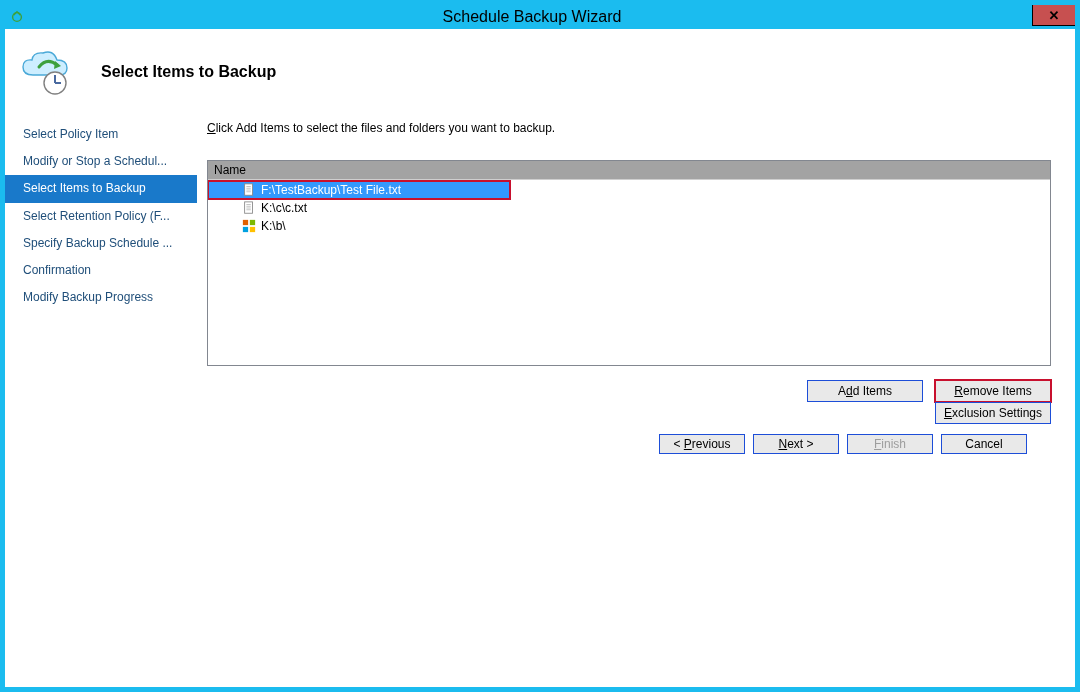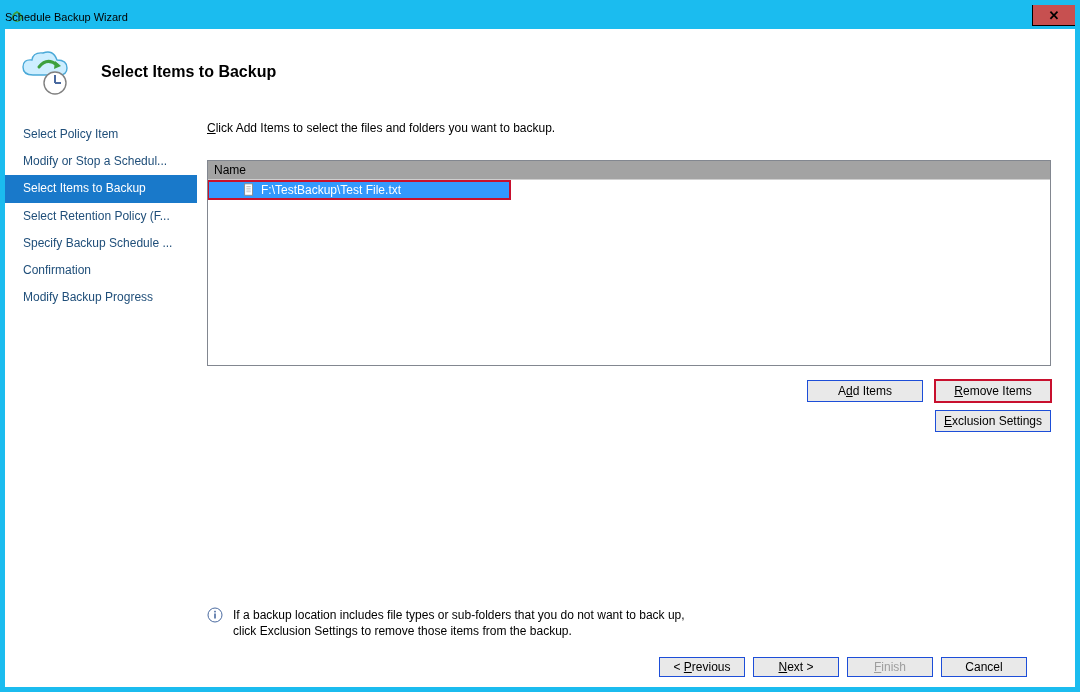--- a/index.html
+++ b/index.html
@@ -1,19 +1,19 @@
 <!DOCTYPE html>
 <html><head>
 <meta charset="utf-8">
 <style>
   html,body{margin:0;padding:0;height:100%;font-family:"Segoe UI",Tahoma,Arial,sans-serif;font-size:12px;color:#000;background:#fff}
   .window{width:1080px;height:692px;border:5px solid #1bbcef;box-sizing:border-box;display:flex;flex-direction:column;background:#fff;position:relative}
   .titlebar{height:24px;background:#1bbcef;display:flex;align-items:center;position:relative}
   .titlebar .sys-icon{width:16px;height:16px;margin-left:4px;display:flex;align-items:center;justify-content:center}
-  .titlebar .title-text{position:absolute;left:0;right:16px;font-size:11px;color:#000}
+  .titlebar .title-text{position:absolute;left:0;right:16px;text-align:center;font-size:16px;color:#000}
   .titlebar .close-btn{position:absolute;right:0;top:0;width:42px;height:20px;background:#c75050;color:#000;display:flex;align-items:center;justify-content:center;border:1px solid #000;border-top:none;border-right:none;font-weight:bold;font-size:13px;cursor:pointer;font-family:Arial,sans-serif}
 
   .content{flex:1;display:flex;flex-direction:column;background:#fff}
   .header-zone{display:flex;align-items:center;padding:18px 16px 18px 10px}
   .header-icon{width:60px;height:50px;display:flex;align-items:center;justify-content:center}
   .header-title{font-size:16px;font-weight:600;margin-left:26px}
 
   .body-zone{flex:1;display:flex}
 
   .sidebar{width:192px;padding-top:6px}
@@ -25,21 +25,21 @@
   .instruction .u{text-decoration:underline}
   .listbox{border:1px solid #828790;height:204px;background:#fff;overflow:hidden}
   .listbox-header{background:#a3a3a3;border-bottom:1px solid #cfcfcf;padding:2px 6px;font-size:12px}
   .listbox-body{padding-top:1px}
   .list-row{display:flex;align-items:center;height:18px;padding-left:33px;font-size:12px;cursor:pointer}
   .list-row .row-icon{width:16px;height:16px;margin-right:4px;display:flex;align-items:center;justify-content:center;flex-shrink:0}
   .list-row.selected{background:#3399ff;color:#fff;outline:2px solid #c8102e;outline-offset:-1px;width:302px;box-sizing:border-box}
   .list-row.selected .row-icon svg *{}
 
   .btn-row{display:flex;justify-content:flex-end;gap:12px;margin-top:14px}
-  .btn-row .right-col{display:flex;flex-direction:column;gap:8px;align-items:flex-end}
+  .btn-row .right-col{display:flex;flex-direction:column;gap:0;align-items:flex-end}
   .btn{width:116px;height:22px;background:#e9e9e9;border:1px solid #1d4ed8;font-size:12px;display:flex;align-items:center;justify-content:center;cursor:pointer;box-sizing:border-box}
   .btn.highlight{outline:2px solid #c8102e;outline-offset:-1px}
   .btn .u{text-decoration:underline}
   .btn.disabled{color:#9e9e9e;cursor:default}
 
   .info-zone{display:flex;align-items:flex-start;gap:10px;margin-top:auto;margin-bottom:8px;padding-top:158px}
   .info-icon{width:16px;height:16px;flex-shrink:0}
   .info-text{font-size:12px;line-height:1.35;max-width:460px}
 
   .footer{height:40px;border-top:0;display:flex;align-items:center;justify-content:flex-end;gap:8px;padding-right:24px}
@@ -105,47 +105,60 @@
                   <svg width="14" height="14" viewBox="0 0 16 16">
                     <rect x="3" y="1" width="9" height="13" fill="#fff" stroke="#888" stroke-width="1"></rect>
                     <line x1="5" y1="4" x2="10" y2="4" stroke="#bbb"></line>
                     <line x1="5" y1="6" x2="10" y2="6" stroke="#bbb"></line>
                     <line x1="5" y1="8" x2="10" y2="8" stroke="#bbb"></line>
                     <line x1="5" y1="10" x2="10" y2="10" stroke="#bbb"></line>
                   </svg>
                 </span>
                 <span>F:\TestBackup\Test File.txt</span>
               </div>
+              <div class="list-row">
+                <span class="row-icon">
+                  <svg width="14" height="14" viewBox="0 0 16 16">
+                    <rect x="3" y="1" width="9" height="13" fill="#fff" stroke="#888" stroke-width="1"></rect>
+                    <line x1="5" y1="4" x2="10" y2="4" stroke="#bbb"></line>
+                    <line x1="5" y1="6" x2="10" y2="6" stroke="#bbb"></line>
+                    <line x1="5" y1="8" x2="10" y2="8" stroke="#bbb"></line>
+                    <line x1="5" y1="10" x2="10" y2="10" stroke="#bbb"></line>
+                  </svg>
+                </span>
+                <span>K:\c\c.txt</span>
+              </div>
+              <div class="list-row">
+                <span class="row-icon">
+                  <svg width="14" height="14" viewBox="0 0 16 16">
+                    <rect x="1" y="1" width="6" height="6" fill="#e06000"></rect>
+                    <rect x="9" y="1" width="6" height="6" fill="#7cb800"></rect>
+                    <rect x="1" y="9" width="6" height="6" fill="#00a0e0"></rect>
+                    <rect x="9" y="9" width="6" height="6" fill="#ffc000"></rect>
+                  </svg>
+                </span>
+                <span>K:\b\</span>
+              </div>
             </div>
         </div>
 
         <div class="btn-row">
           <div class="btn">
             <span><span>A</span><span class="u">d</span><span>d Items</span></span>
           </div>
           <div class="right-col">
             <div class="btn highlight">
               <span><span></span><span class="u">R</span><span>emove Items</span></span>
             </div>
             <div class="btn">
               <span><span></span><span class="u">E</span><span>xclusion Settings</span></span>
             </div>
           </div>
         </div>
 
-        <div class="info-zone">
-          <div class="info-icon">
-            <svg width="16" height="16" viewBox="0 0 16 16">
-              <circle cx="8" cy="8" r="7" fill="#fff" stroke="#4a6aa0" stroke-width="1"></circle>
-              <rect x="7.2" y="6.5" width="1.6" height="5" fill="#4a6aa0"></rect>
-              <rect x="7.2" y="3.8" width="1.6" height="1.6" fill="#4a6aa0"></rect>
-            </svg>
-          </div>
-          <div class="info-text">If a backup location includes file types or sub-folders that you do not want to back up, click Exclusion Settings to remove those items from the backup.</div>
-        </div>
 
         <div class="footer">
           <div class="btn">
             <span><span>&lt; </span><span class="u">P</span><span>revious</span></span>
           </div>
           <div class="btn">
             <span><span></span><span class="u">N</span><span>ext &gt;</span></span>
           </div>
           <div class="btn disabled">
             <span><span></span><span class="u">F</span><span>inish</span></span>

